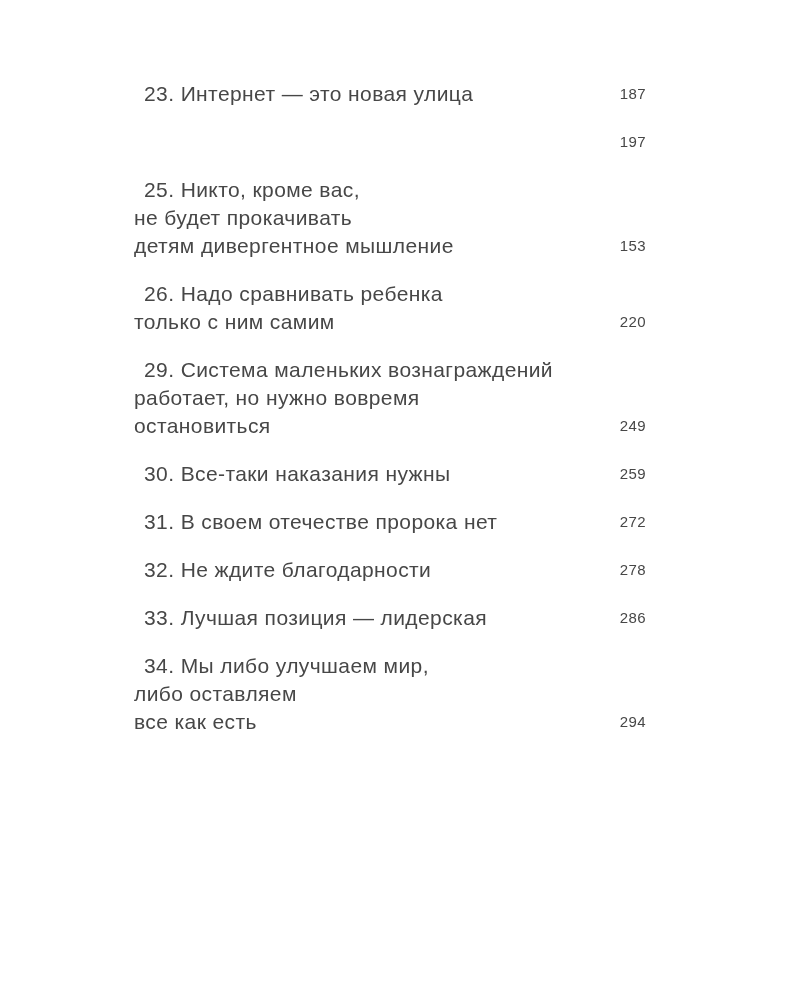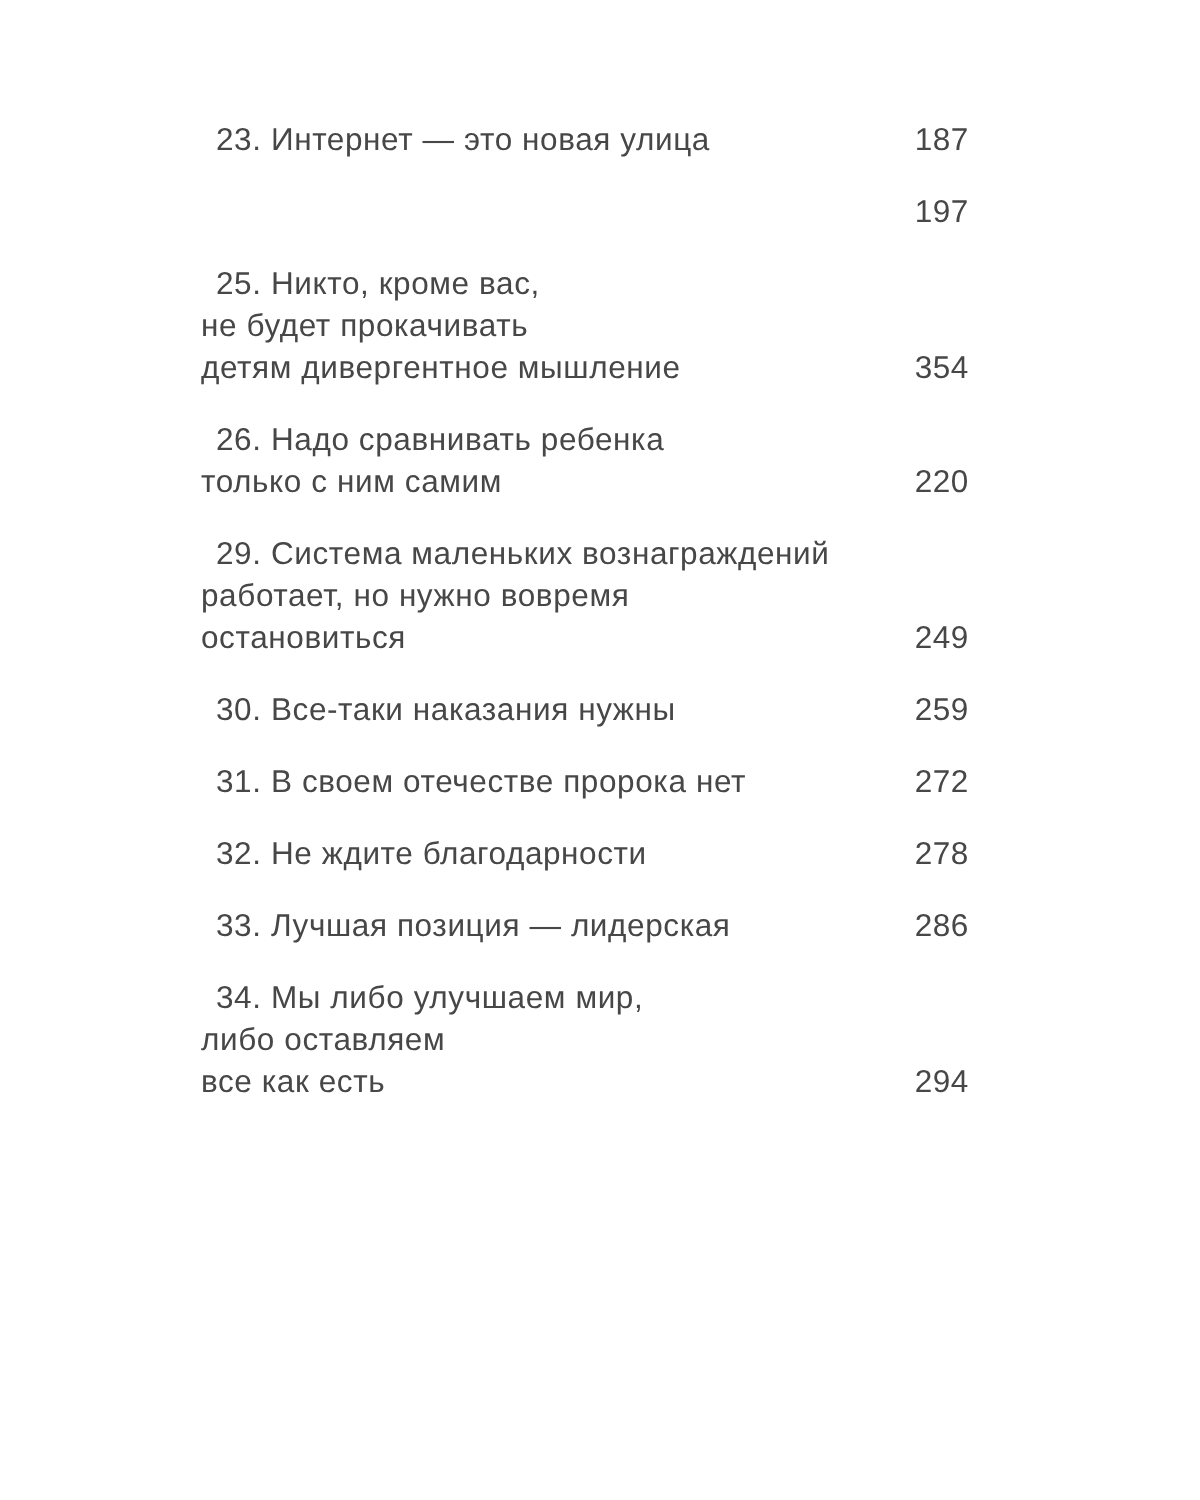--- a/index.html
+++ b/index.html
@@ -38,21 +38,21 @@
     text-indent: 10px;
     font-size: 21px;
     line-height: 28px;
     font-weight: 300;
     letter-spacing: 0.4px;
     color: inherit;
   }
   .toc-page {
     margin-left: auto;
     padding-left: 14px;
-    font-size: 21px;
+    font-size: 15px;
     line-height: 28px;
     font-weight: 300;
     letter-spacing: 0.4px;
     white-space: nowrap;
     text-align: right;
     color: inherit;
   }
 </style>
 </head>
 <body style="background: rgb(255, 255, 255);">
@@ -65,21 +65,21 @@
   </div>
 
   <div class="toc-entry">
     <div class="toc-page">197</div>
   </div>
 
   <div class="toc-entry">
     <div class="toc-title">25. Никто, кроме вас,
 не будет прокачивать
 детям дивергентное мышление</div>
-    <div class="toc-page">354</div>
+    <div class="toc-page">153</div>
   </div>
 
   <div class="toc-entry">
     <div class="toc-title">26. Надо сравнивать ребенка
 только с ним самим</div>
     <div class="toc-page">220</div>
   </div>
 
 
 

